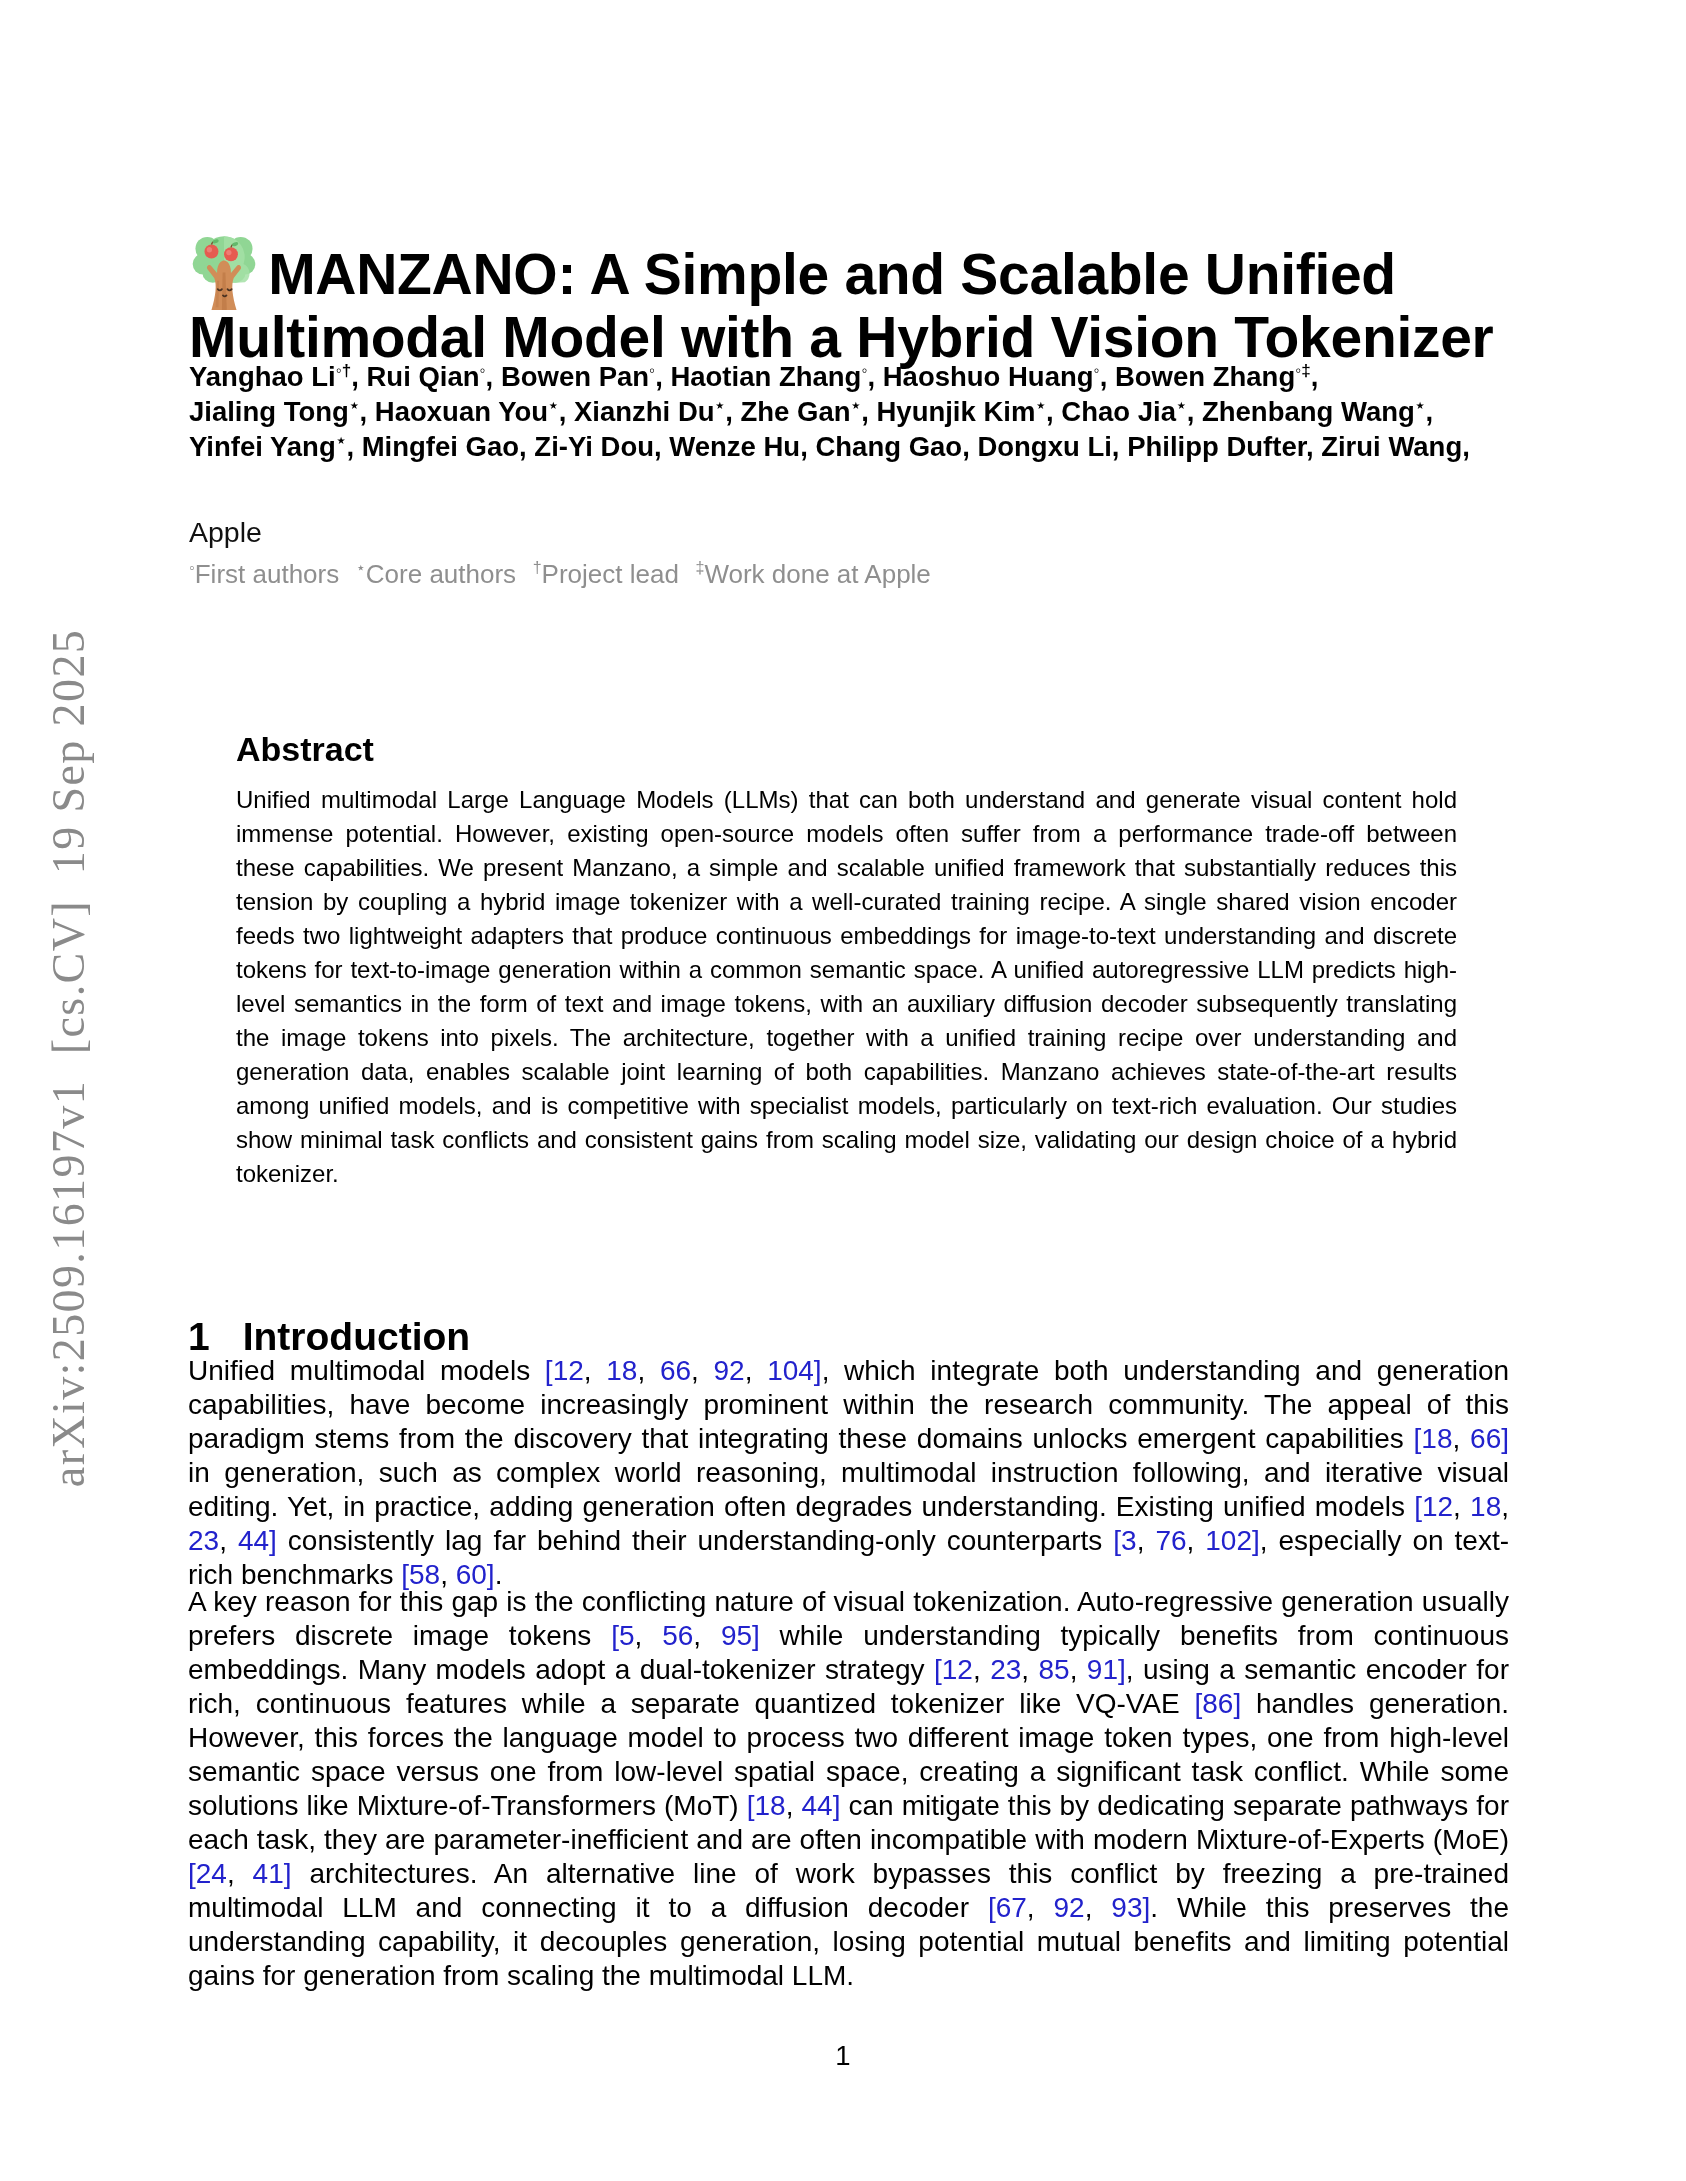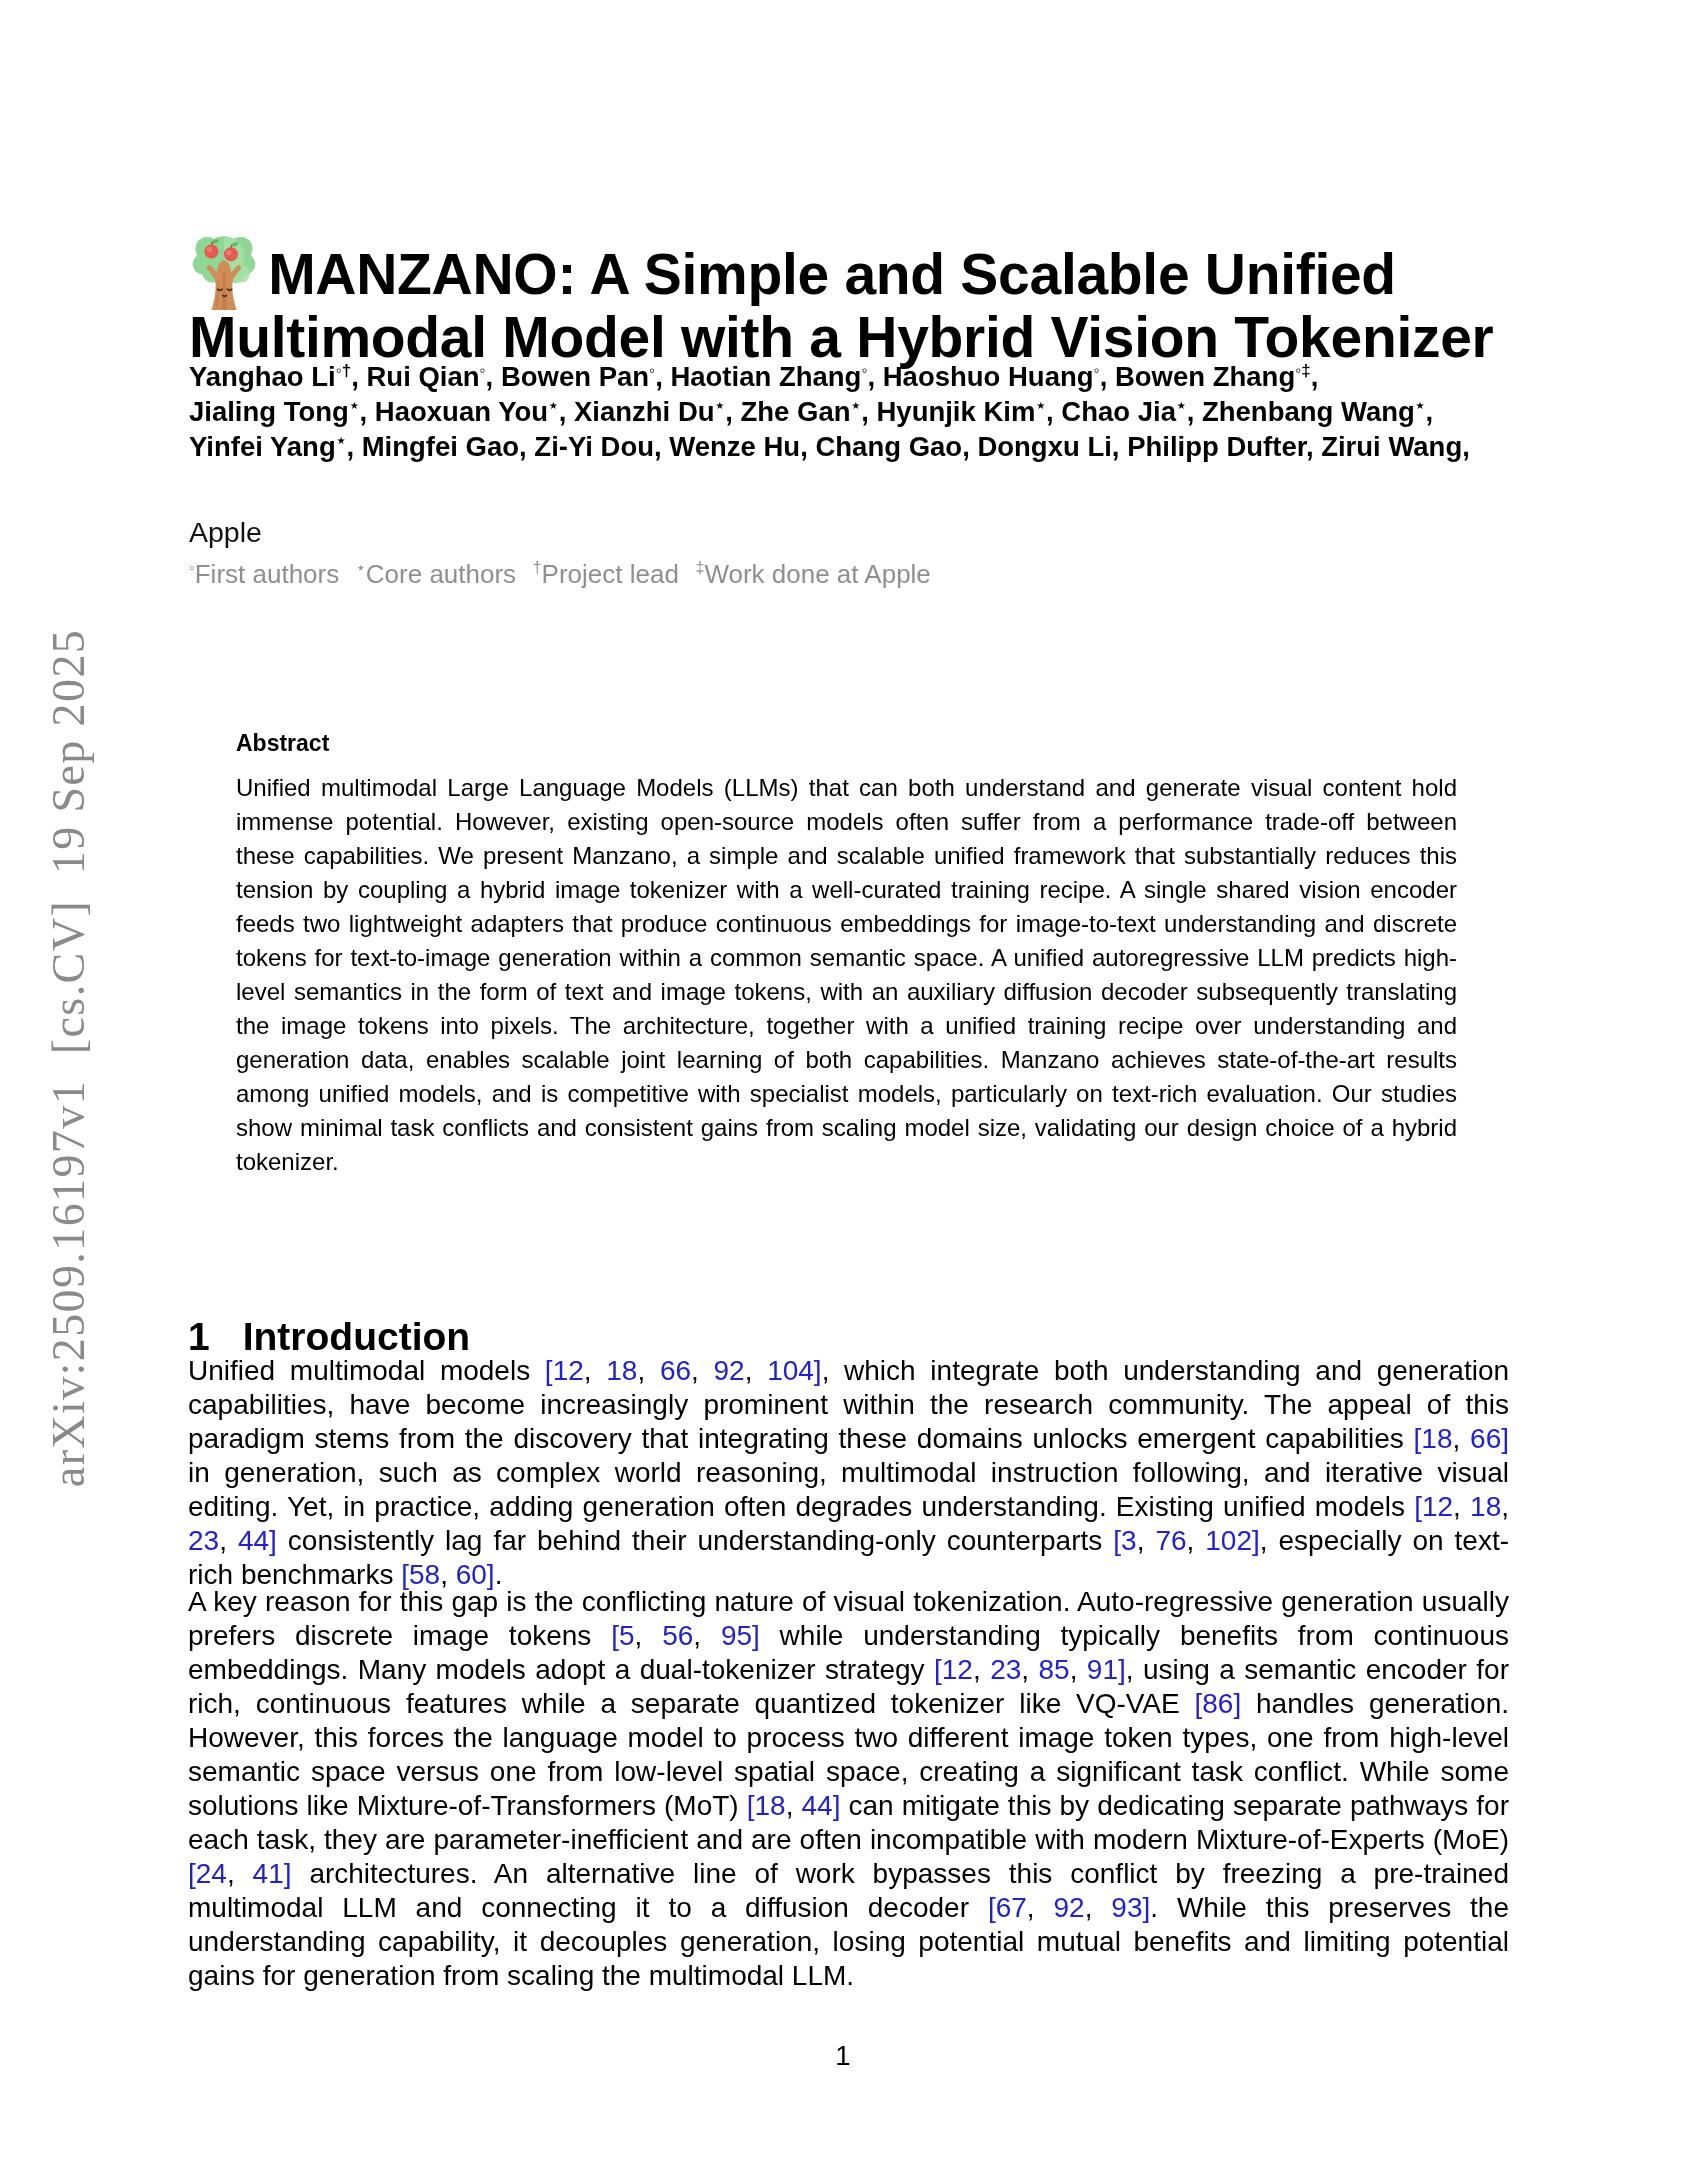--- a/index.html
+++ b/index.html
@@ -33,21 +33,21 @@
     position:absolute;left:189px;top:516px;
     font-size:28.5px;font-weight:400;color:#111;
   }
   .notes{
     position:absolute;left:189px;top:559px;width:1377px;
     font-size:26px;color:#8f8f8f;white-space:nowrap;
   }
   .note-seg{margin-right:16.5px;}
   
   .abstract{position:absolute;left:236px;top:730px;width:1221px;}
-  .abstract-heading{font-size:23px;font-weight:700;margin:0 0 13.8px 0;}
+  .abstract-heading{font-size:34px;font-weight:700;margin:0 0 13.8px 0;}
   .abstract-text{
     font-size:24px;line-height:34px;text-align:justify;margin:0;color:#000;
   }
   
   .section-heading{
     position:absolute;left:188px;top:1283px;
     font-size:39px;font-weight:700;color:#000;
   }
   .section-heading .sec-num{margin-right:33px;}
   .body-para{

